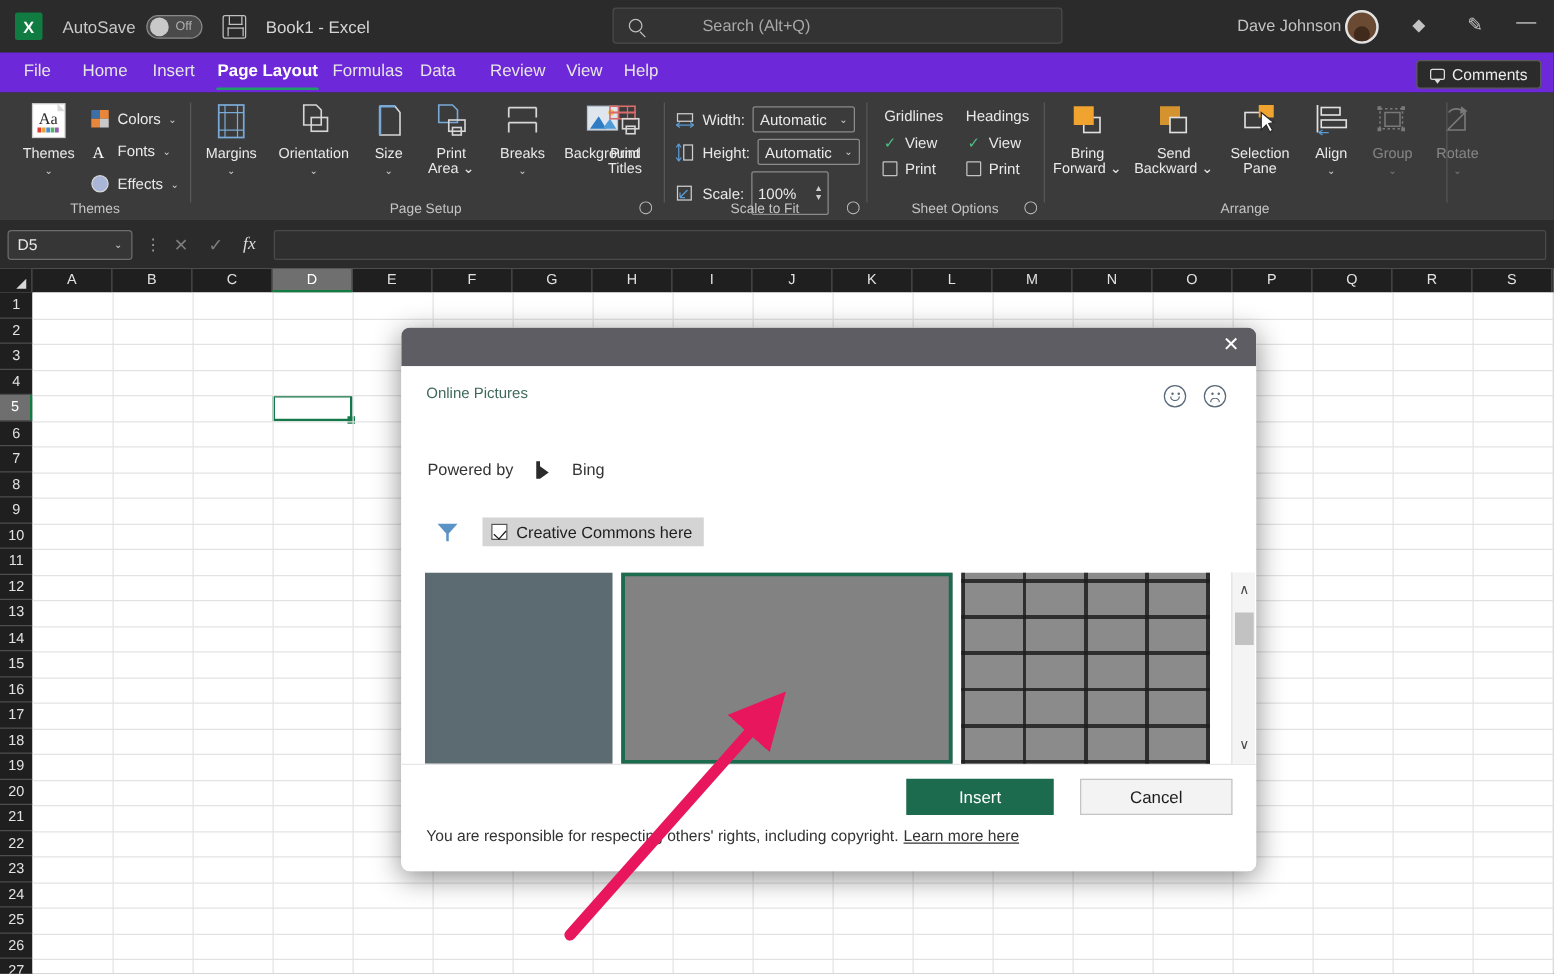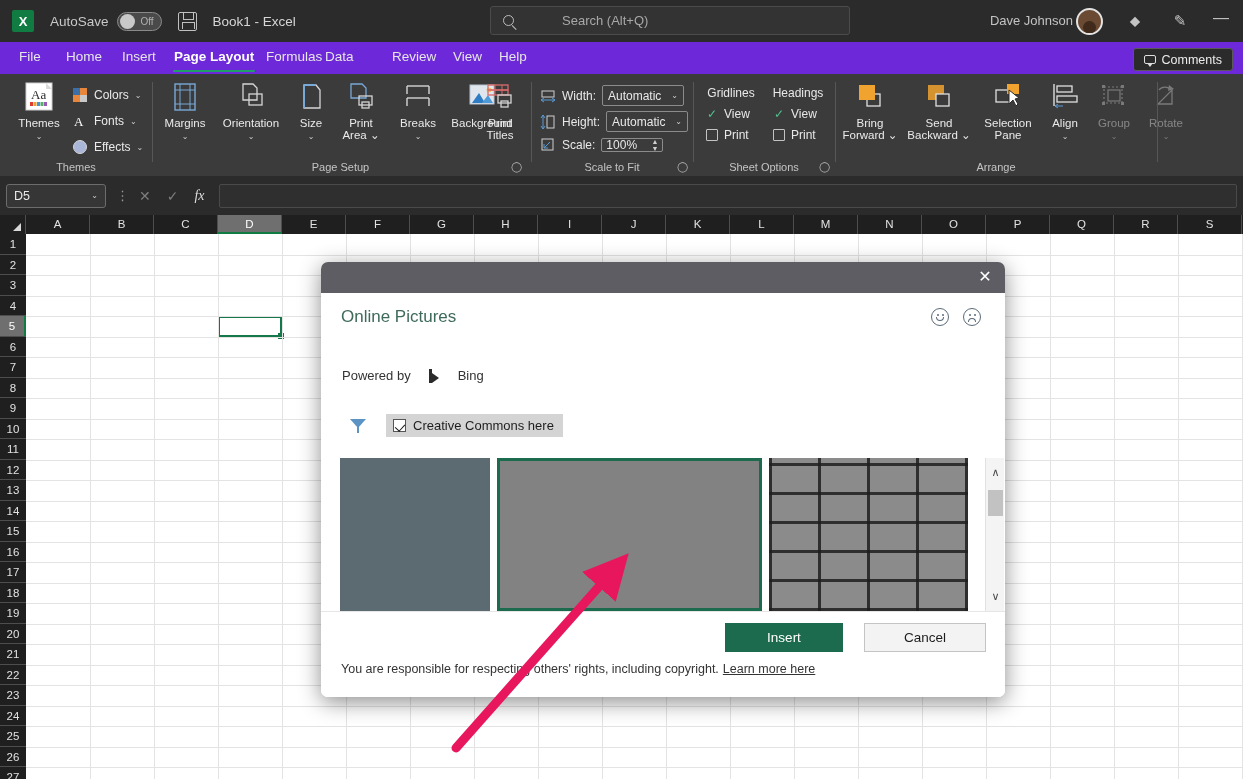--- a/index.html
+++ b/index.html
@@ -170,21 +170,21 @@
     color: #e8e8e8; font-size: 12px; gap: 6px;
   }
   .combo {
     width: 82px; height: 21px; background: #3b3b3b;
     border: 1px solid #8b8b8b; border-radius: 2px;
     color: #e8e8e8; font-size: 12px;
     display: flex; align-items: center; justify-content: space-between;
     padding: 0 5px;
   }
   .spin {
-    width: 62px; height: 14px; background: #3b3b3b;
+    width: 62px; height: 35px; background: #3b3b3b;
     border: 1px solid #8b8b8b; border-radius: 2px;
     color: #e8e8e8; font-size: 12px;
     display: flex; align-items: center; justify-content: space-between;
     padding: 0 4px;
   }
   .spin .arrows { display: flex; flex-direction: column; font-size: 7px; line-height: 7px; color: #d0d0d0; }
   .sheetcol {
     position: absolute; color: #e8e8e8; font-size: 12px;
   }
   .sheetcol .hdr { text-align: center; margin-bottom: 7px; font-size: 12px; }
@@ -263,21 +263,21 @@
   .dlg-titlebar {
     height: 31px; background: #5d5d63; position: relative;
   }
   .dlg-close {
     position: absolute; right: 8px; top: 4px; width: 24px; height: 22px;
     color: #ffffff; font-size: 16px; text-align: center; line-height: 22px;
   }
   .dlg-body { position: relative; height: 404px; background: #fff; }
   .dlg-heading {
     position: absolute; left: 20px; top: 14px;
-    color: #3e6a5a; font-size: 17px; font-weight: normal;
+    color: #3e6a5a; font-size: 12px; font-weight: normal;
   }
   .feedback-icons {
     position: absolute; right: 24px; top: 15px; display: flex; gap: 14px;
   }
   .face {
     width: 18px; height: 18px; border-radius: 50%;
     border: 1.4px solid #5b6a78; position: relative;
   }
   .face .eye {
     position: absolute; top: 5px; width: 2px; height: 2px;
@@ -436,21 +436,21 @@
     <div class="tbicon tb-pen">✎</div>
     <div class="tbicon tb-min">—</div>
   </div>
 
   <div class="tabbar">
     <div class="tab" style="left:10px">File</div>
     <div class="tab" style="left:57px">Home</div>
     <div class="tab" style="left:113px">Insert</div>
     <div class="tab active" style="left:165px">Page Layout</div>
     <div class="tab" style="left:257px">Formulas</div>
-    <div class="tab" style="left:316px">Data</div>
+    <div class="tab" style="left:327px">Data</div>
     <div class="tab" style="left:383px">Review</div>
     <div class="tab" style="left:444px">View</div>
     <div class="tab" style="left:490px">Help</div>
   </div>
 
   <div class="comments-btn">
     <span class="comment-bubble"></span>
     <span>Comments</span>
   </div>
 

